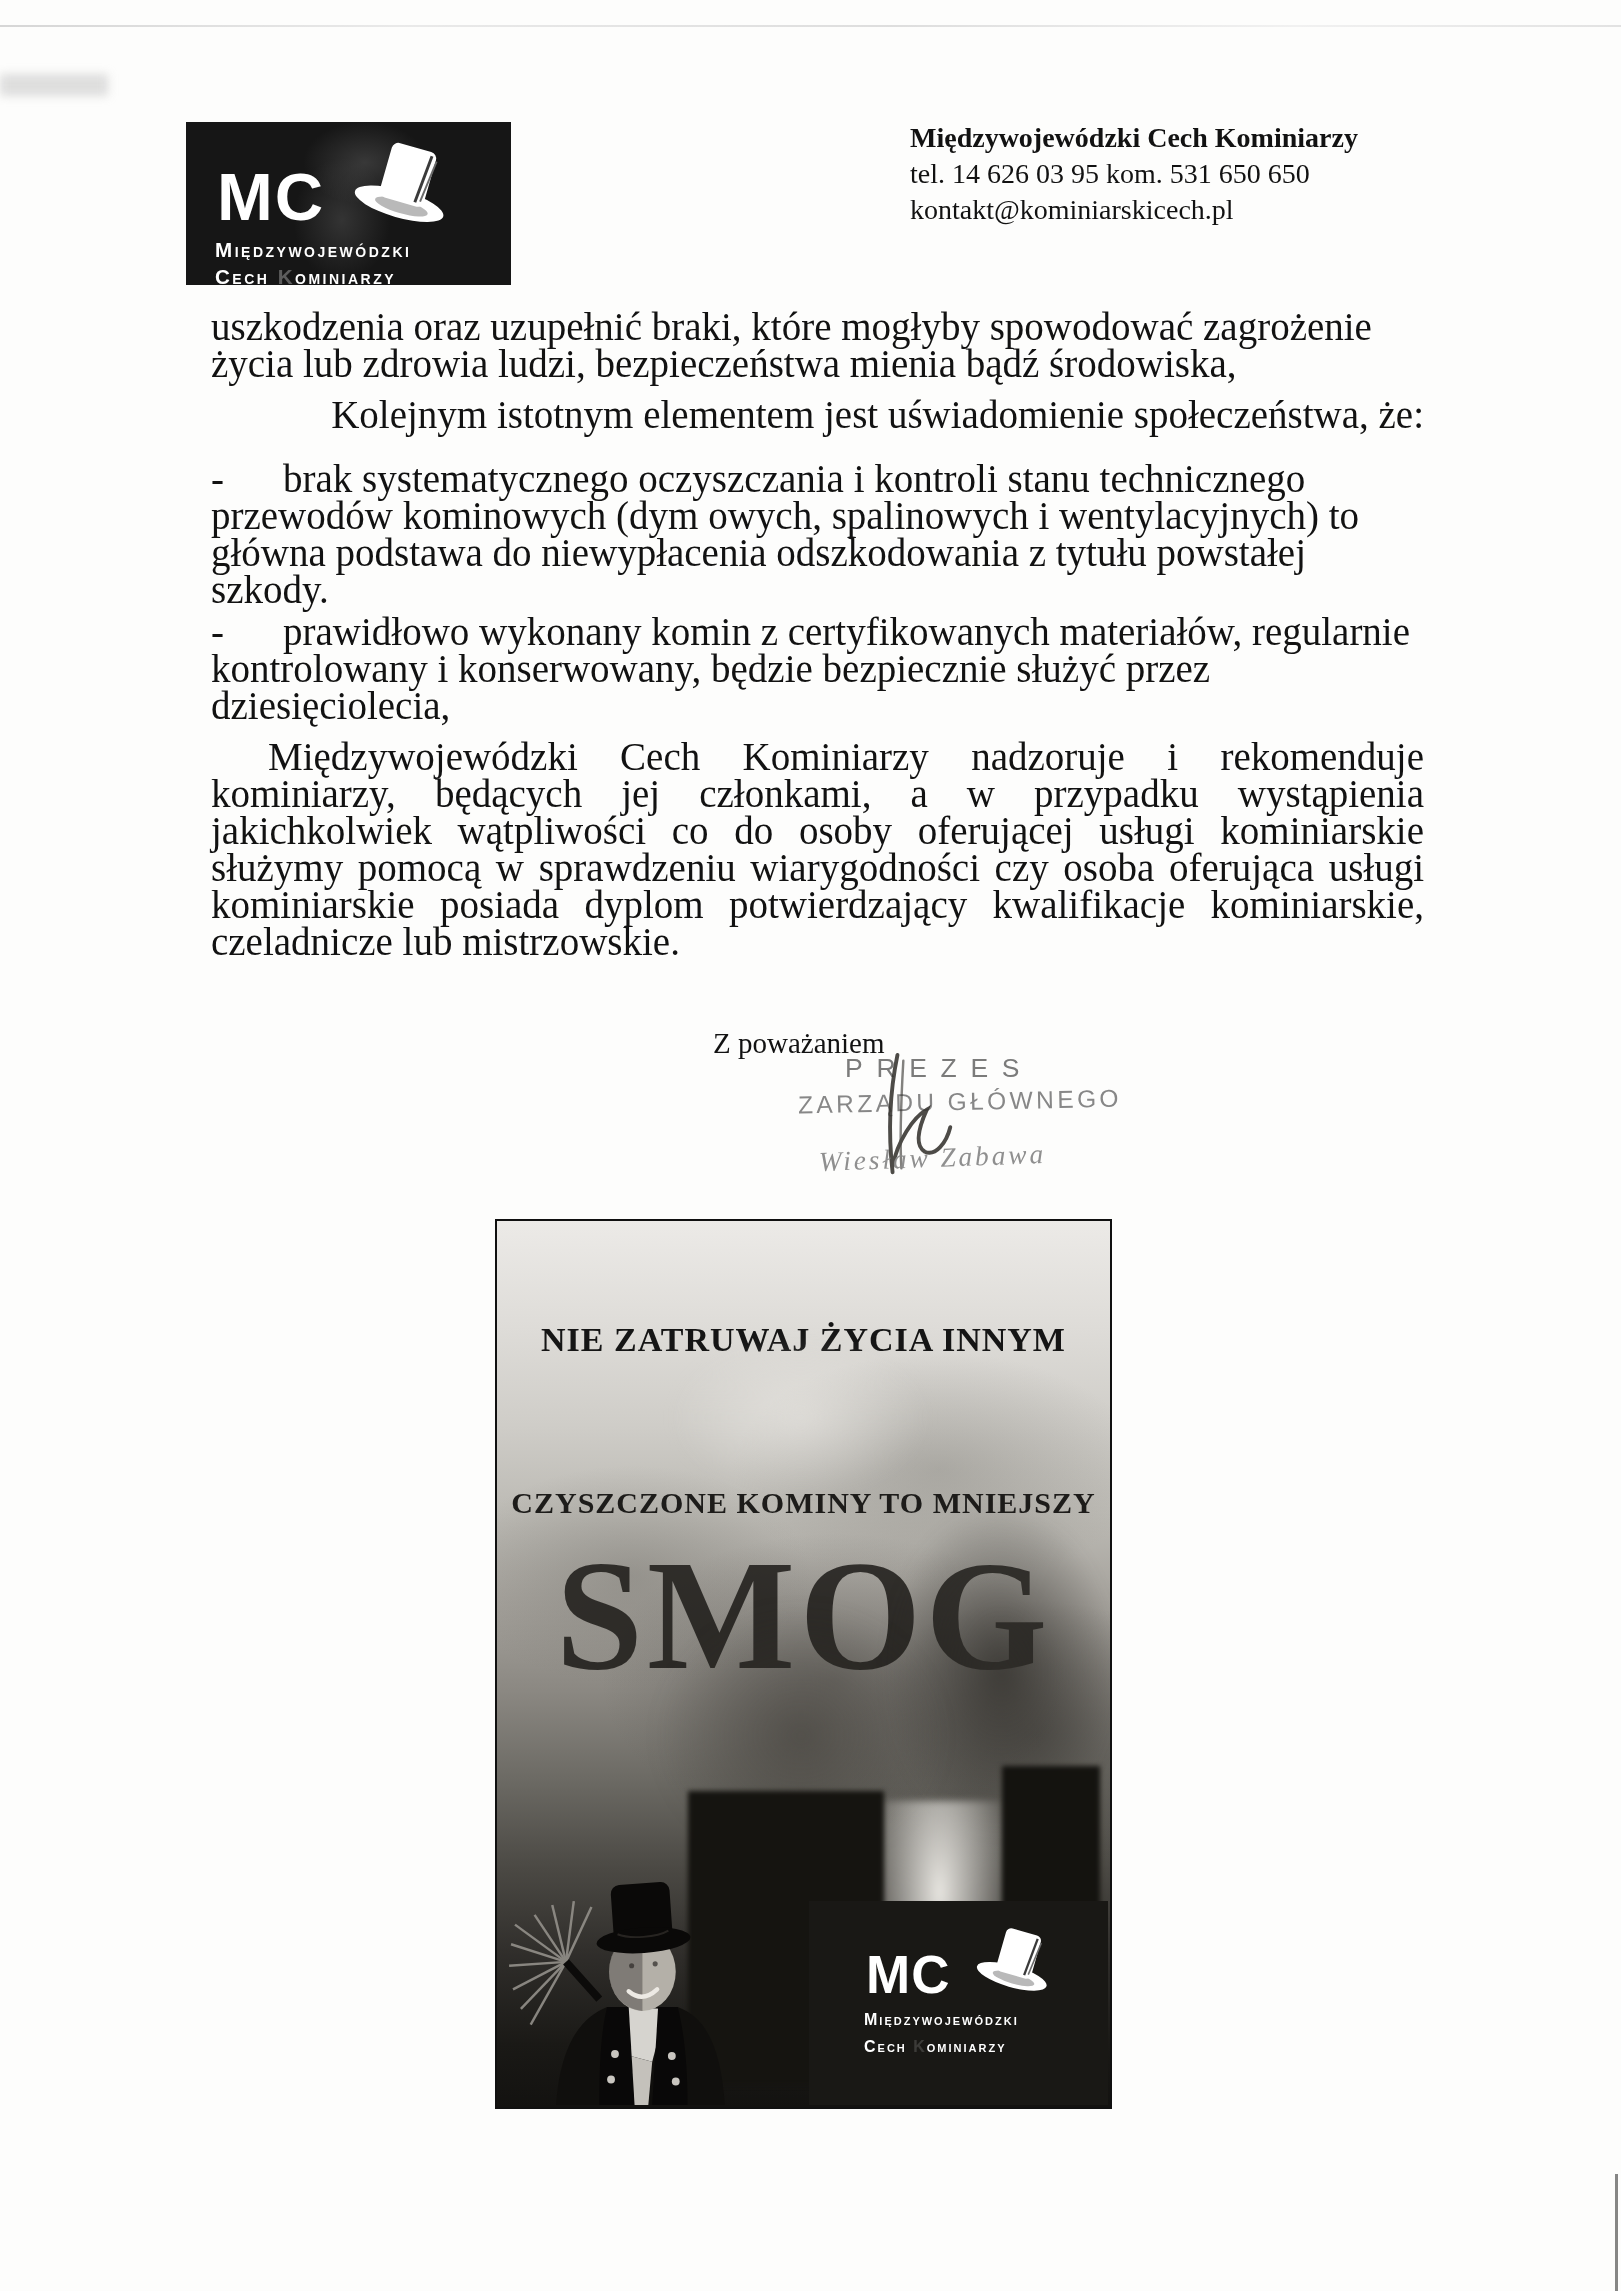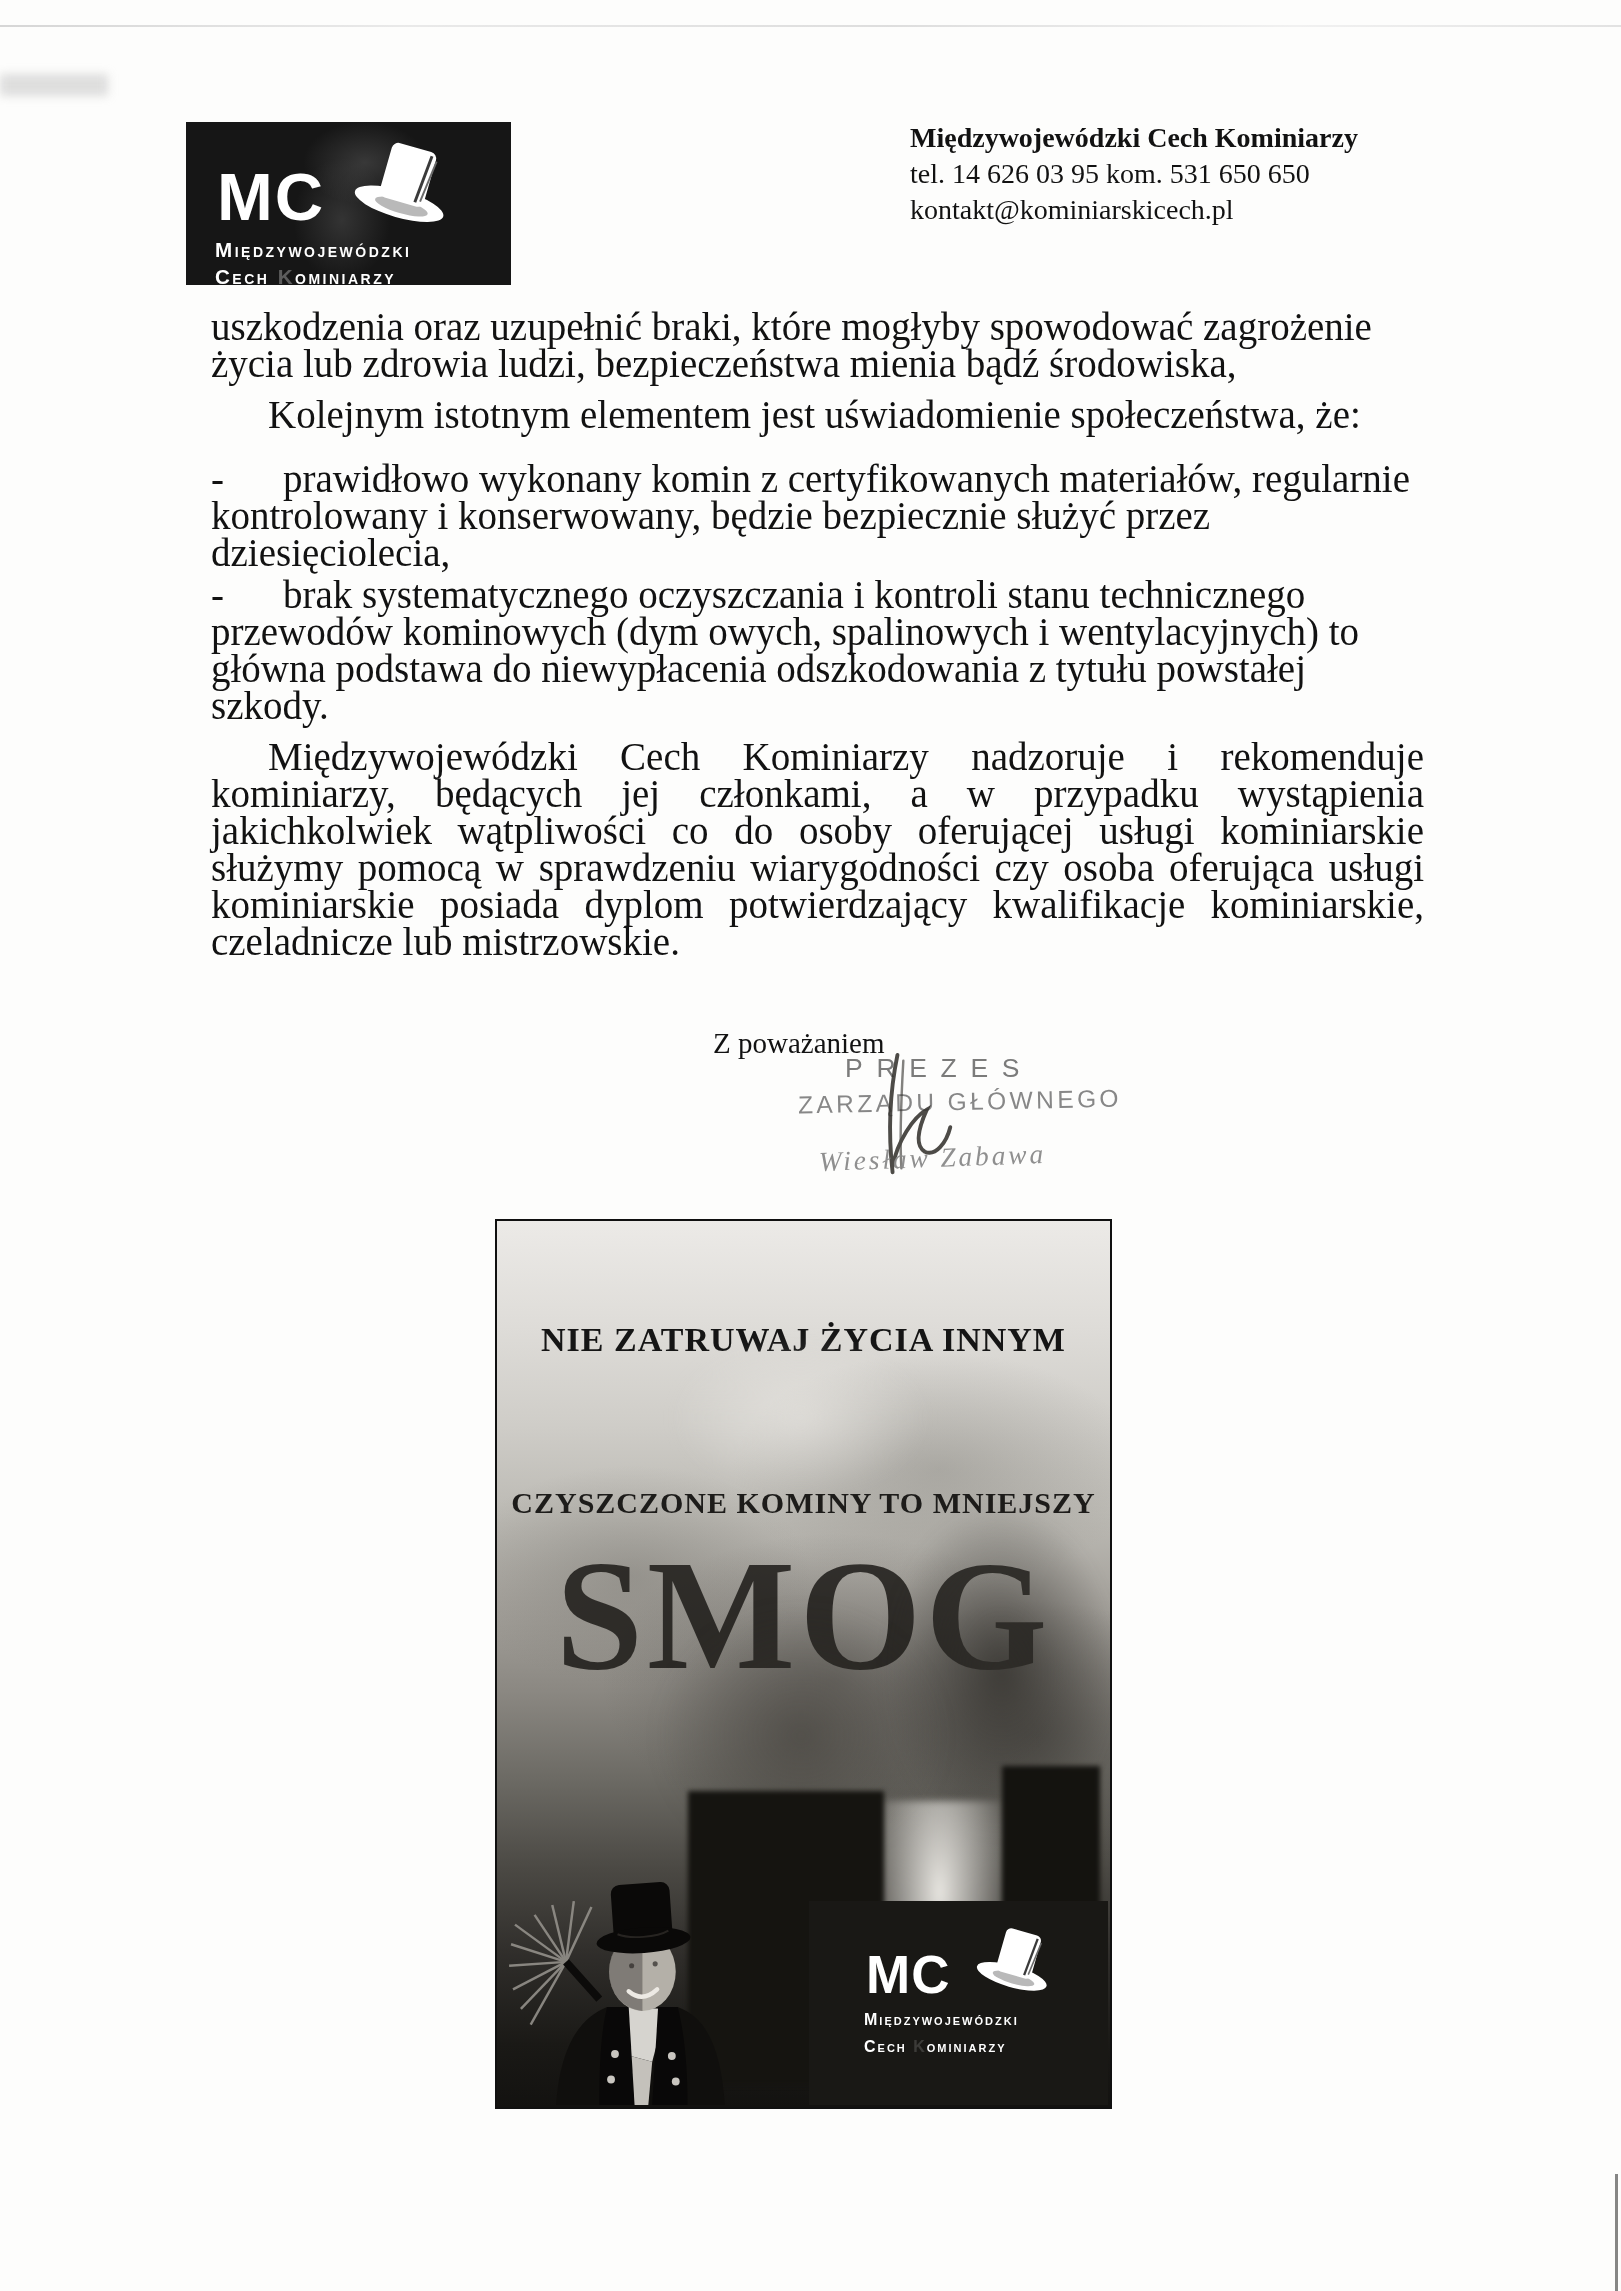--- a/index.html
+++ b/index.html
@@ -33,21 +33,21 @@
   .faint-k { opacity:.3; }
 
   
   .contact { position:absolute; left:910px; top:120px; font-size:28px; line-height:36px; }
   .contact .org { font-weight:700;text-align:right; }
 
   
   .body-text { position:absolute; left:211px; top:308px; width:1213px;
     font-size:39px; line-height:37px; }
   .body-text p { margin:0; }
-  .p-indent { text-indent:57px; }
+  .p-indent { text-indent:57px;text-align:right; }
   .p-justify { text-align:justify; }
   .mt { margin-top:13.7px !important; }
   .bullet-list { margin-top:27.4px; }
   .list-item { margin:0; }
   .list-item + .list-item { margin-top:4.9px; }
   .dash { display:inline-block; width:72px; }
 
   
   .closing { position:absolute; left:713px; top:982px; font-size:29px;margin-top:45px; }
   .stamp-title { position:absolute; left:845px; top:1053px; font-size:26.5px; letter-spacing:13.7px;
@@ -131,22 +131,22 @@
   <div class="contact">
     <div class="org">Międzywojewódzki Cech Kominiarzy</div>
     <div>tel. 14 626 03 95 kom. 531 650 650</div>
     <div>kontakt@kominiarskicech.pl</div>
   </div>
 
   <div class="body-text">
     <p>uszkodzenia oraz uzupełnić braki, które mogłyby spowodować zagrożenie życia lub zdrowia ludzi, bezpieczeństwa mienia bądź środowiska,</p>
     <p class="p-indent mt">Kolejnym istotnym elementem jest uświadomienie społeczeństwa, że:</p>
     <div class="bullet-list">
+      <div class="list-item"><span class="dash">-</span><span>brak systematycznego oczyszczania i kontroli stanu technicznego przewodów kominowych (dym owych, spalinowych i wentylacyjnych) to główna podstawa do niewypłacenia odszkodowania z tytułu powstałej szkody.</span></div>
       <div class="list-item"><span class="dash">-</span><span>prawidłowo wykonany komin z certyfikowanych materiałów, regularnie kontrolowany i konserwowany, będzie bezpiecznie służyć przez dziesięciolecia,</span></div>
-      <div class="list-item"><span class="dash">-</span><span>brak systematycznego oczyszczania i kontroli stanu technicznego przewodów kominowych (dym owych, spalinowych i wentylacyjnych) to główna podstawa do niewypłacenia odszkodowania z tytułu powstałej szkody.</span></div>
     </div>
     <p class="p-indent p-justify mt">Międzywojewódzki Cech Kominiarzy nadzoruje i rekomenduje kominiarzy, będących jej członkami, a w przypadku wystąpienia jakichkolwiek wątpliwości co do osoby oferującej usługi kominiarskie służymy pomocą w sprawdzeniu wiarygodności czy osoba oferująca usługi kominiarskie posiada dyplom potwierdzający kwalifikacje kominiarskie, czeladnicze lub mistrzowskie.</p>
   </div>
 
   <div class="closing">Z poważaniem</div>
 
   <div class="stamp-title">PREZES</div>
   <div class="stamp-subtitle">ZARZĄDU GŁÓWNEGO</div>
   <svg class="signature-svg" viewBox="0 0 110 135">
     <g fill="none" stroke="#35332f" stroke-width="4" stroke-linecap="round" opacity="0.88">

